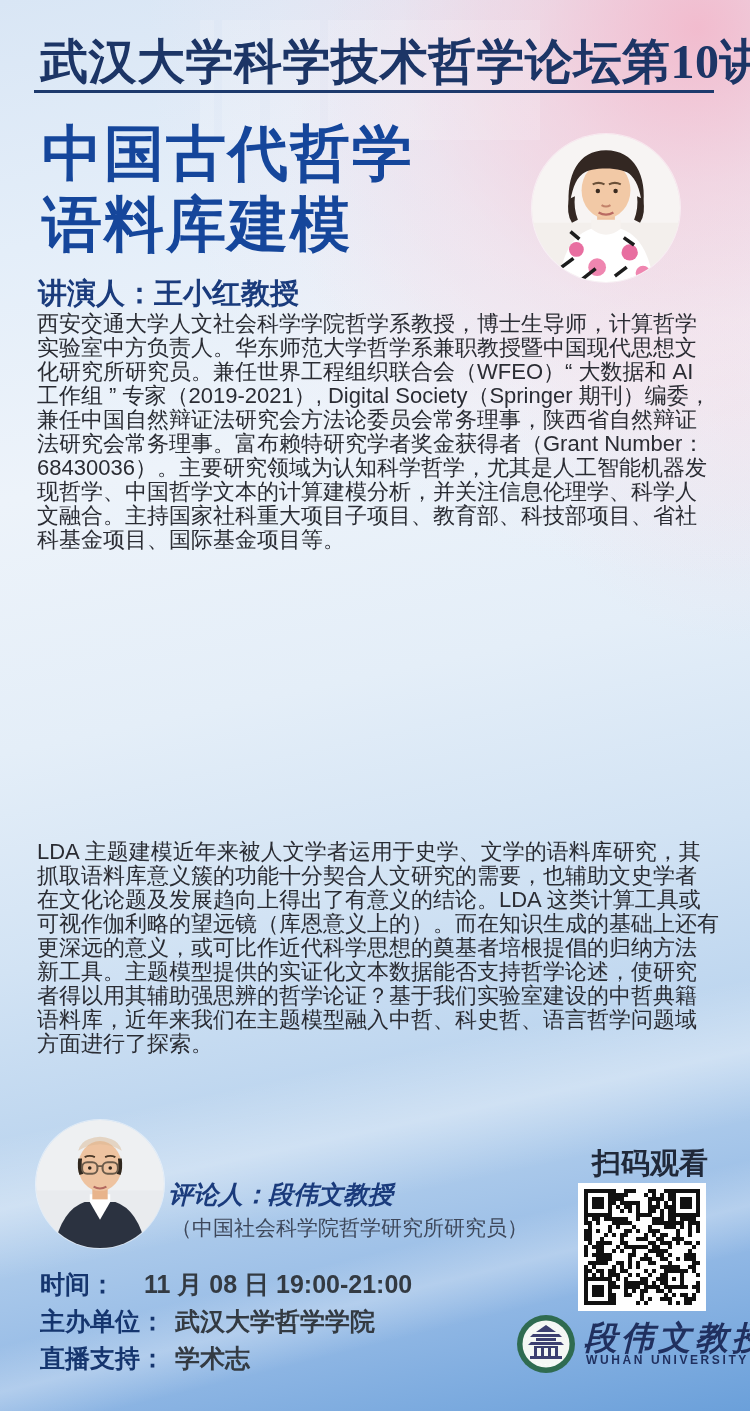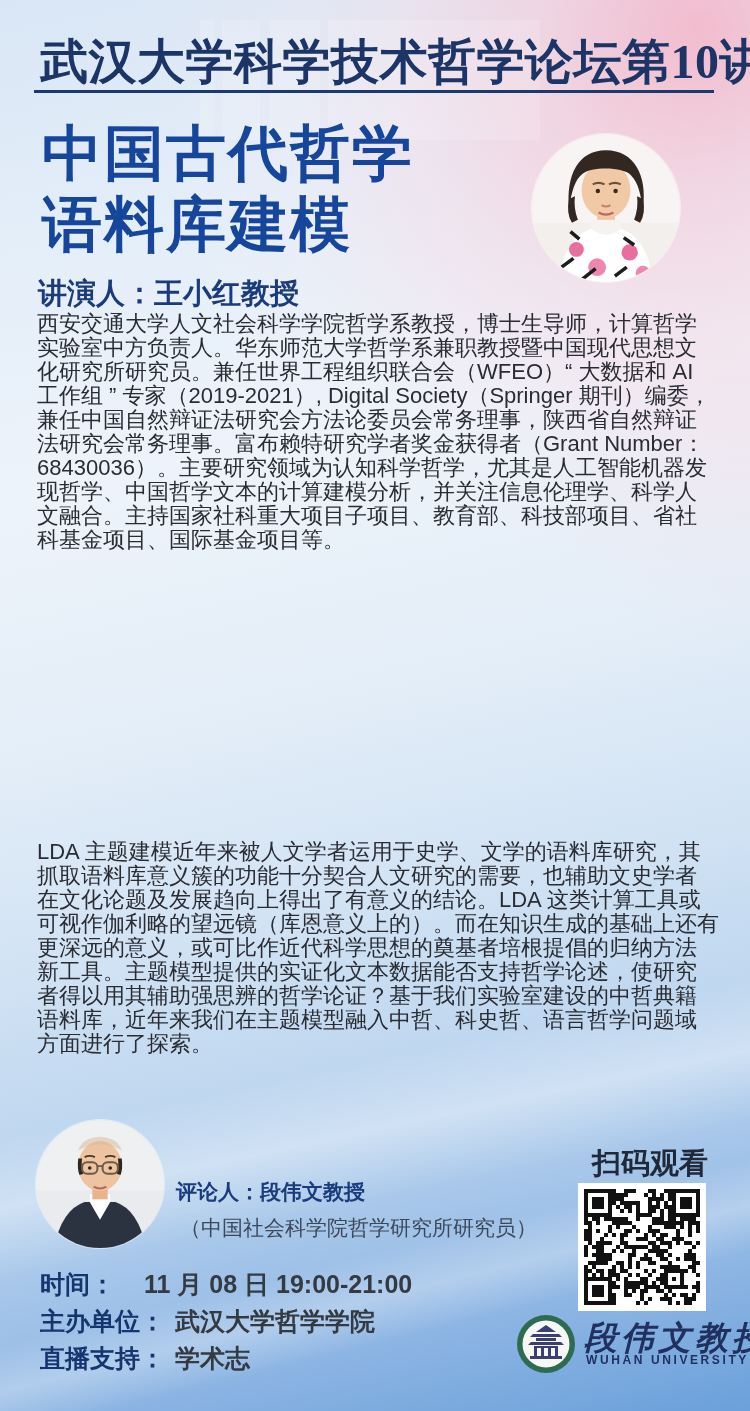--- a/index.html
+++ b/index.html
@@ -28,22 +28,22 @@
   .avatar{position:absolute;border-radius:50%;overflow:hidden;}
   .speaker-photo{left:532px;top:134px;width:148px;height:148px;box-shadow:0 0 0 1px rgba(255,255,255,.5);}
   .commentator-photo{left:36px;top:1120px;width:128px;height:128px;box-shadow:0 0 0 1px rgba(255,255,255,.5);}
   .sec-label{position:absolute;font-size:29px;font-weight:bold;color:#1a3b7c;white-space:nowrap;}
   .speaker-label{left:38px;top:274px;}
   .abstract-label{left:38px;top:718px;}
   .para{position:absolute;left:37px;width:692px;font-size:22px;line-height:24px;
     color:#2a2c33;white-space:pre-line;text-align:justify;}
   .bio{top:312px;}
   .abstract{top:792px;margin-top:48px;}
-  .commentator-label{position:absolute;left:176px;top:1178px;font-size:21px;font-weight:bold;color:#1a3b7c;white-space:nowrap;}
-  .commentator-affiliation{position:absolute;left:180px;top:1214px;font-size:21px;color:#3d475a;white-space:nowrap;}
+  .commentator-label{position:absolute;left:168px;top:1178px;font-size:25px;font-weight:bold;color:#1a3b7c;white-space:nowrap;font-style:italic;}
+  .commentator-affiliation{position:absolute;left:171px;top:1214px;font-size:21px;color:#3d475a;white-space:nowrap;}
   .scan-label{position:absolute;left:592px;top:1144px;font-size:29px;font-weight:bold;color:#20293a;white-space:nowrap;}
   .qr-box{position:absolute;left:578px;top:1183px;width:128px;height:128px;background:#ffffff;}
   .info-line{position:absolute;left:40px;font-size:25px;white-space:nowrap;display:flex;}
   .info-line .lbl{font-weight:bold;color:#15356e;}
   .info-line .val{color:#333a42;margin-left:10px;font-weight:bold;}
   .info-time{top:1268px;gap:19px;}
   .info-org{top:1305px;}
   .info-stream{top:1342px;}
   .emblem{position:absolute;left:516px;top:1314px;width:60px;height:60px;}
   .logo-cn{position:absolute;left:584px;top:1316px;font-family:"Liberation Serif","DejaVu Serif",serif;

